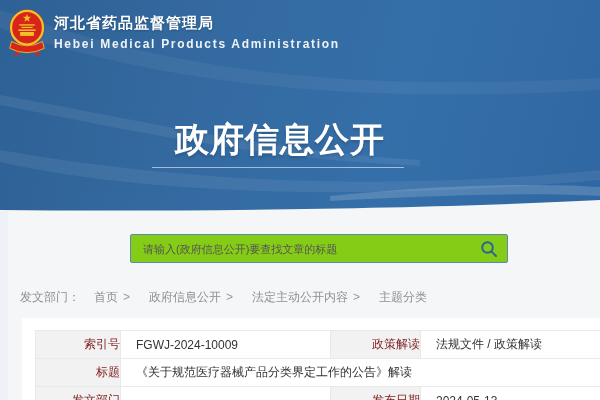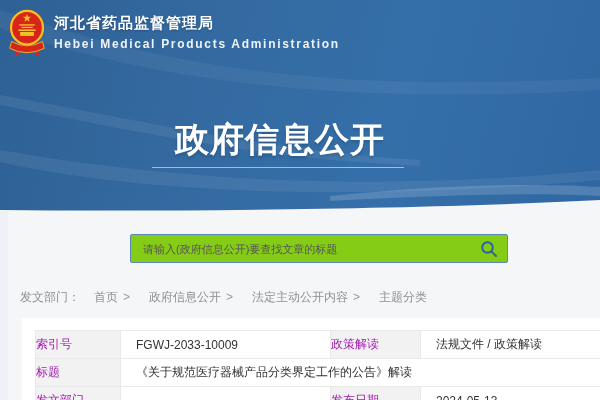--- a/index.html
+++ b/index.html
@@ -40,21 +40,21 @@
   .breadcrumb { position:absolute; left:20px; top:289px; font-size:12px; color:#8f8f8f; white-space:nowrap; }
   .breadcrumb a { color:#8f8f8f; text-decoration:none;margin-left:14px; }
   .crumb-sep { margin:0 5px; color:#9a9a9a; }
 
   
   .panel { position:absolute; left:22px; top:318px; width:700px; height:120px; background:#ffffff; }
   table.info { position:absolute; left:35px; top:330px; width:645px; border-collapse:collapse;
                table-layout:fixed; font-size:12px; color:#333; }
   table.info td { border:1px solid #e9e9e9; height:28px; padding:0 0 0 15px; background:#ffffff;
                   overflow:hidden; white-space:nowrap; }
-  table.info td.lbl { background:#f2f2f2; text-align:left; padding:0; color:#a21caf;margin-top:48px; }
+  table.info td.lbl { background:#f2f2f2; text-align:right; padding:0; color:#7f1d1d;margin-top:48px; }
 
   .left-strip { position:absolute; left:0; top:211px; width:8px; height:189px; background:#eef1f6; }
 </style>
 </head>
 <body>
 
 <div id="page">
 
   <div class="banner">
     <svg class="waves" viewBox="0 0 600 211" preserveAspectRatio="none">
@@ -109,21 +109,21 @@
   <table class="info">
     <colgroup>
         <col style="width:85px">
         <col style="width:210px">
         <col style="width:90px">
         <col style="width:260px">
       </colgroup>
     <tbody>
         <tr>
       <td class="lbl">索引号</td>
-      <td>FGWJ-2033-10009</td>
+      <td>FGWJ-2024-10009</td>
       <td class="lbl">政策解读</td>
       <td>法规文件 / 政策解读</td>
     </tr>
     <tr>
       <td class="lbl">标题</td>
       <td colspan="3">《关于规范医疗器械产品分类界定工作的公告》解读</td>
     </tr>
     <tr>
       <td class="lbl">发文部门</td>
       <td></td>

